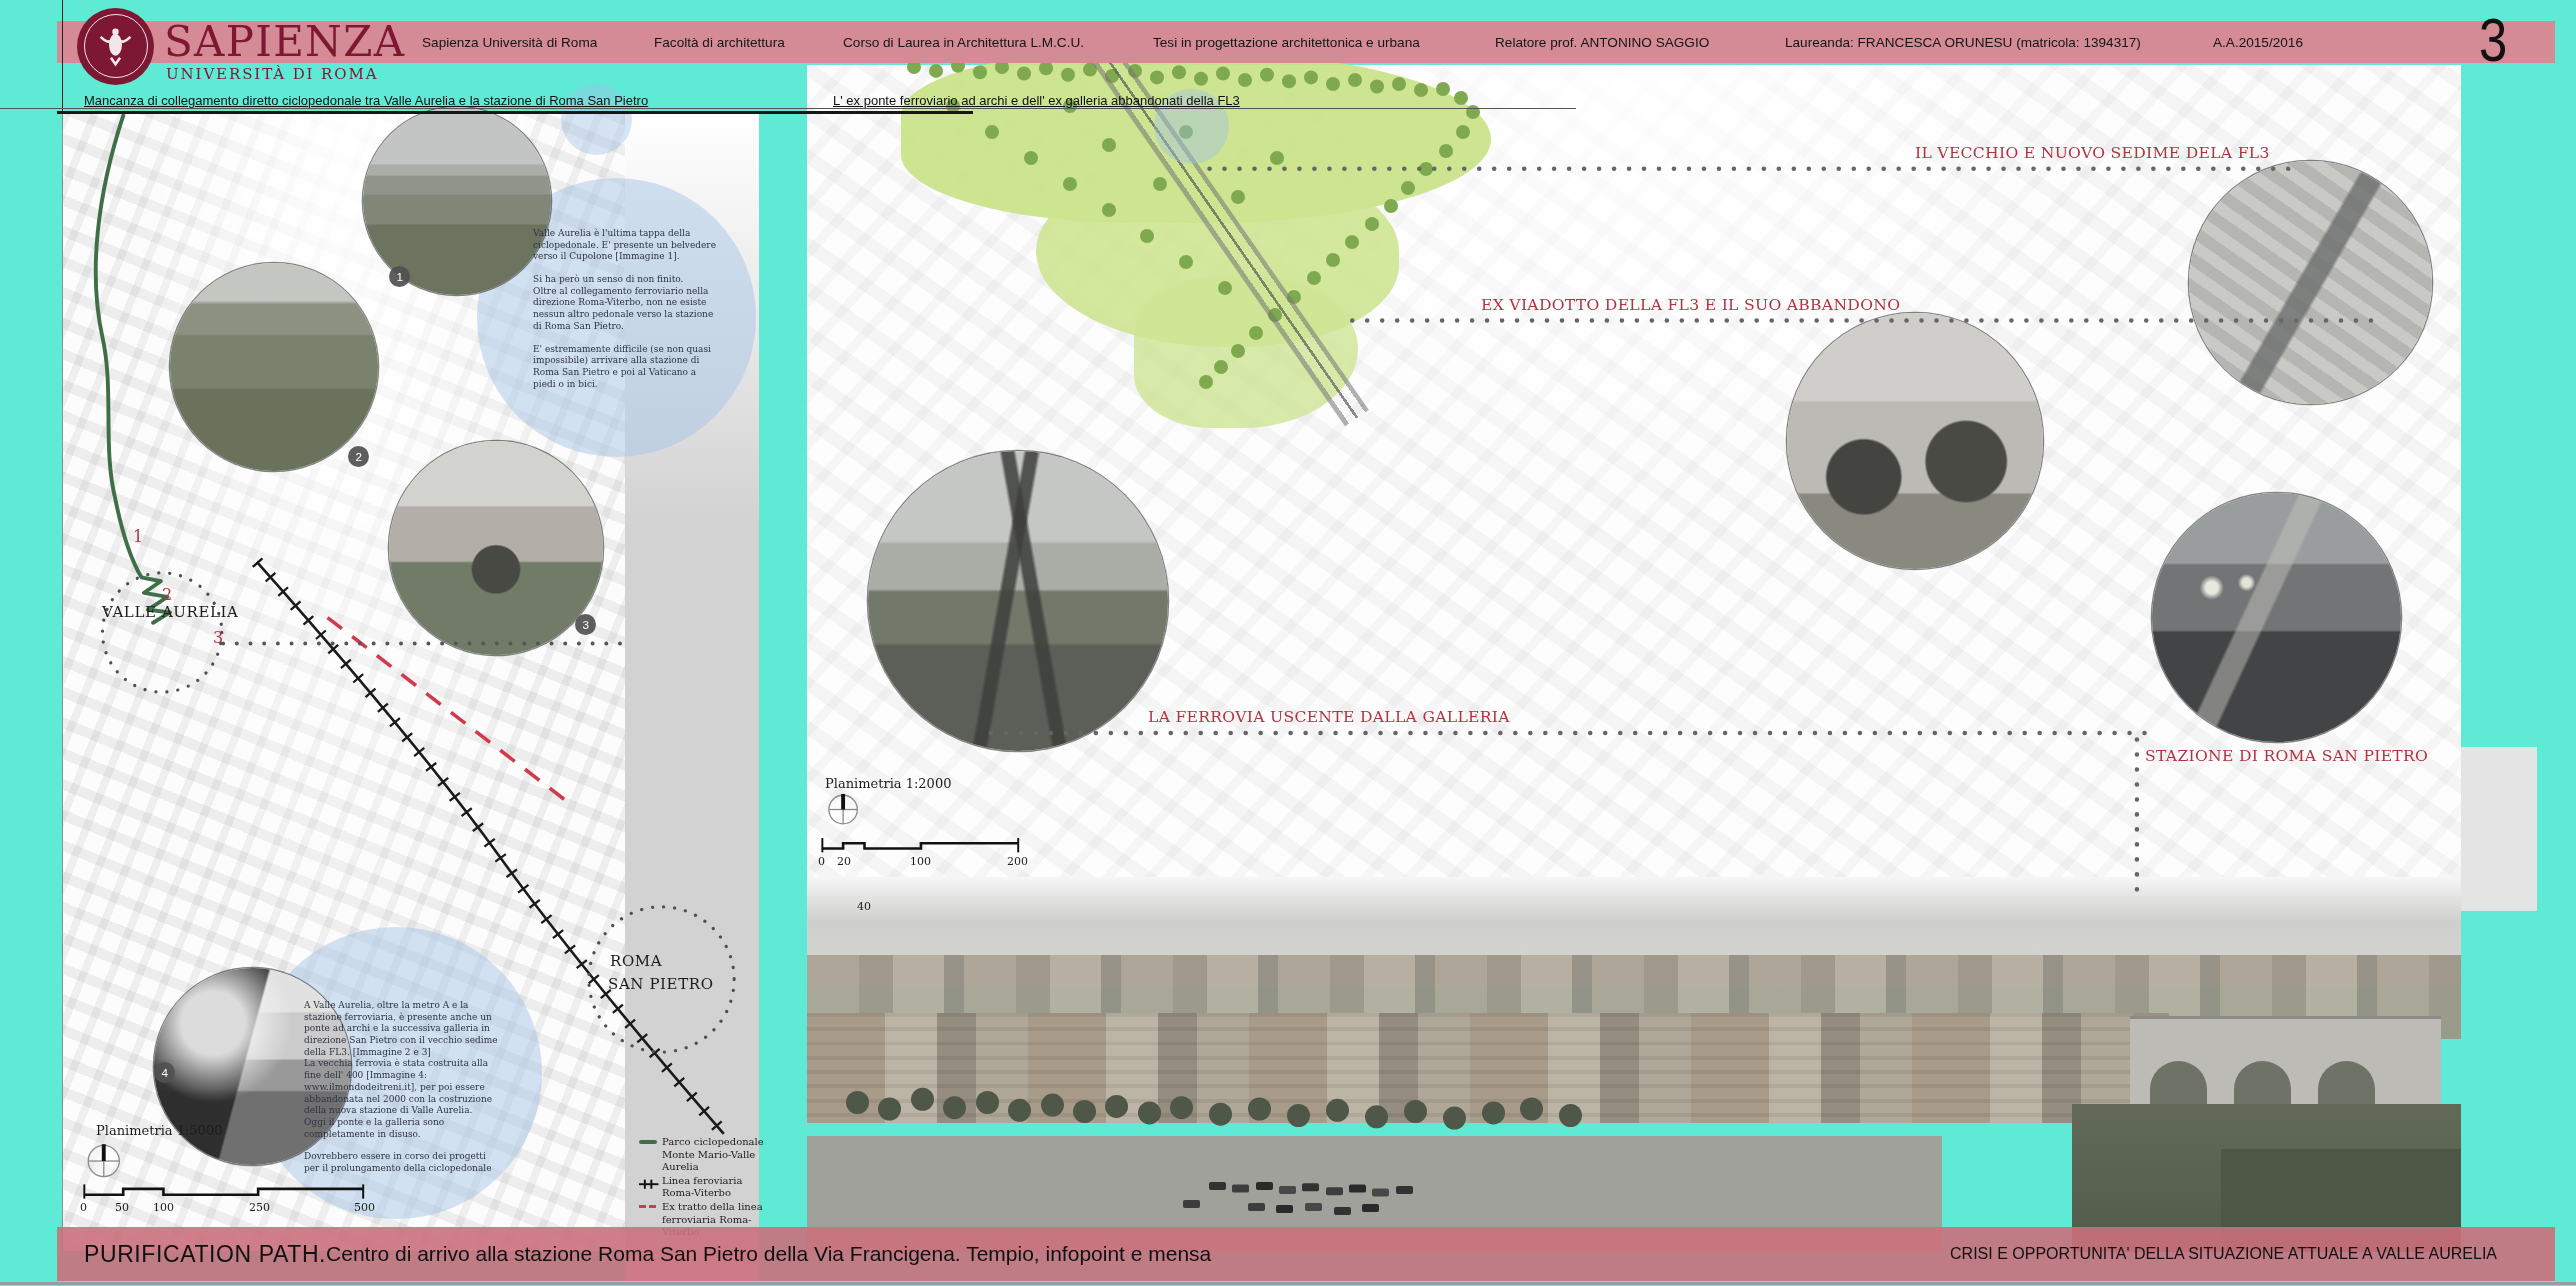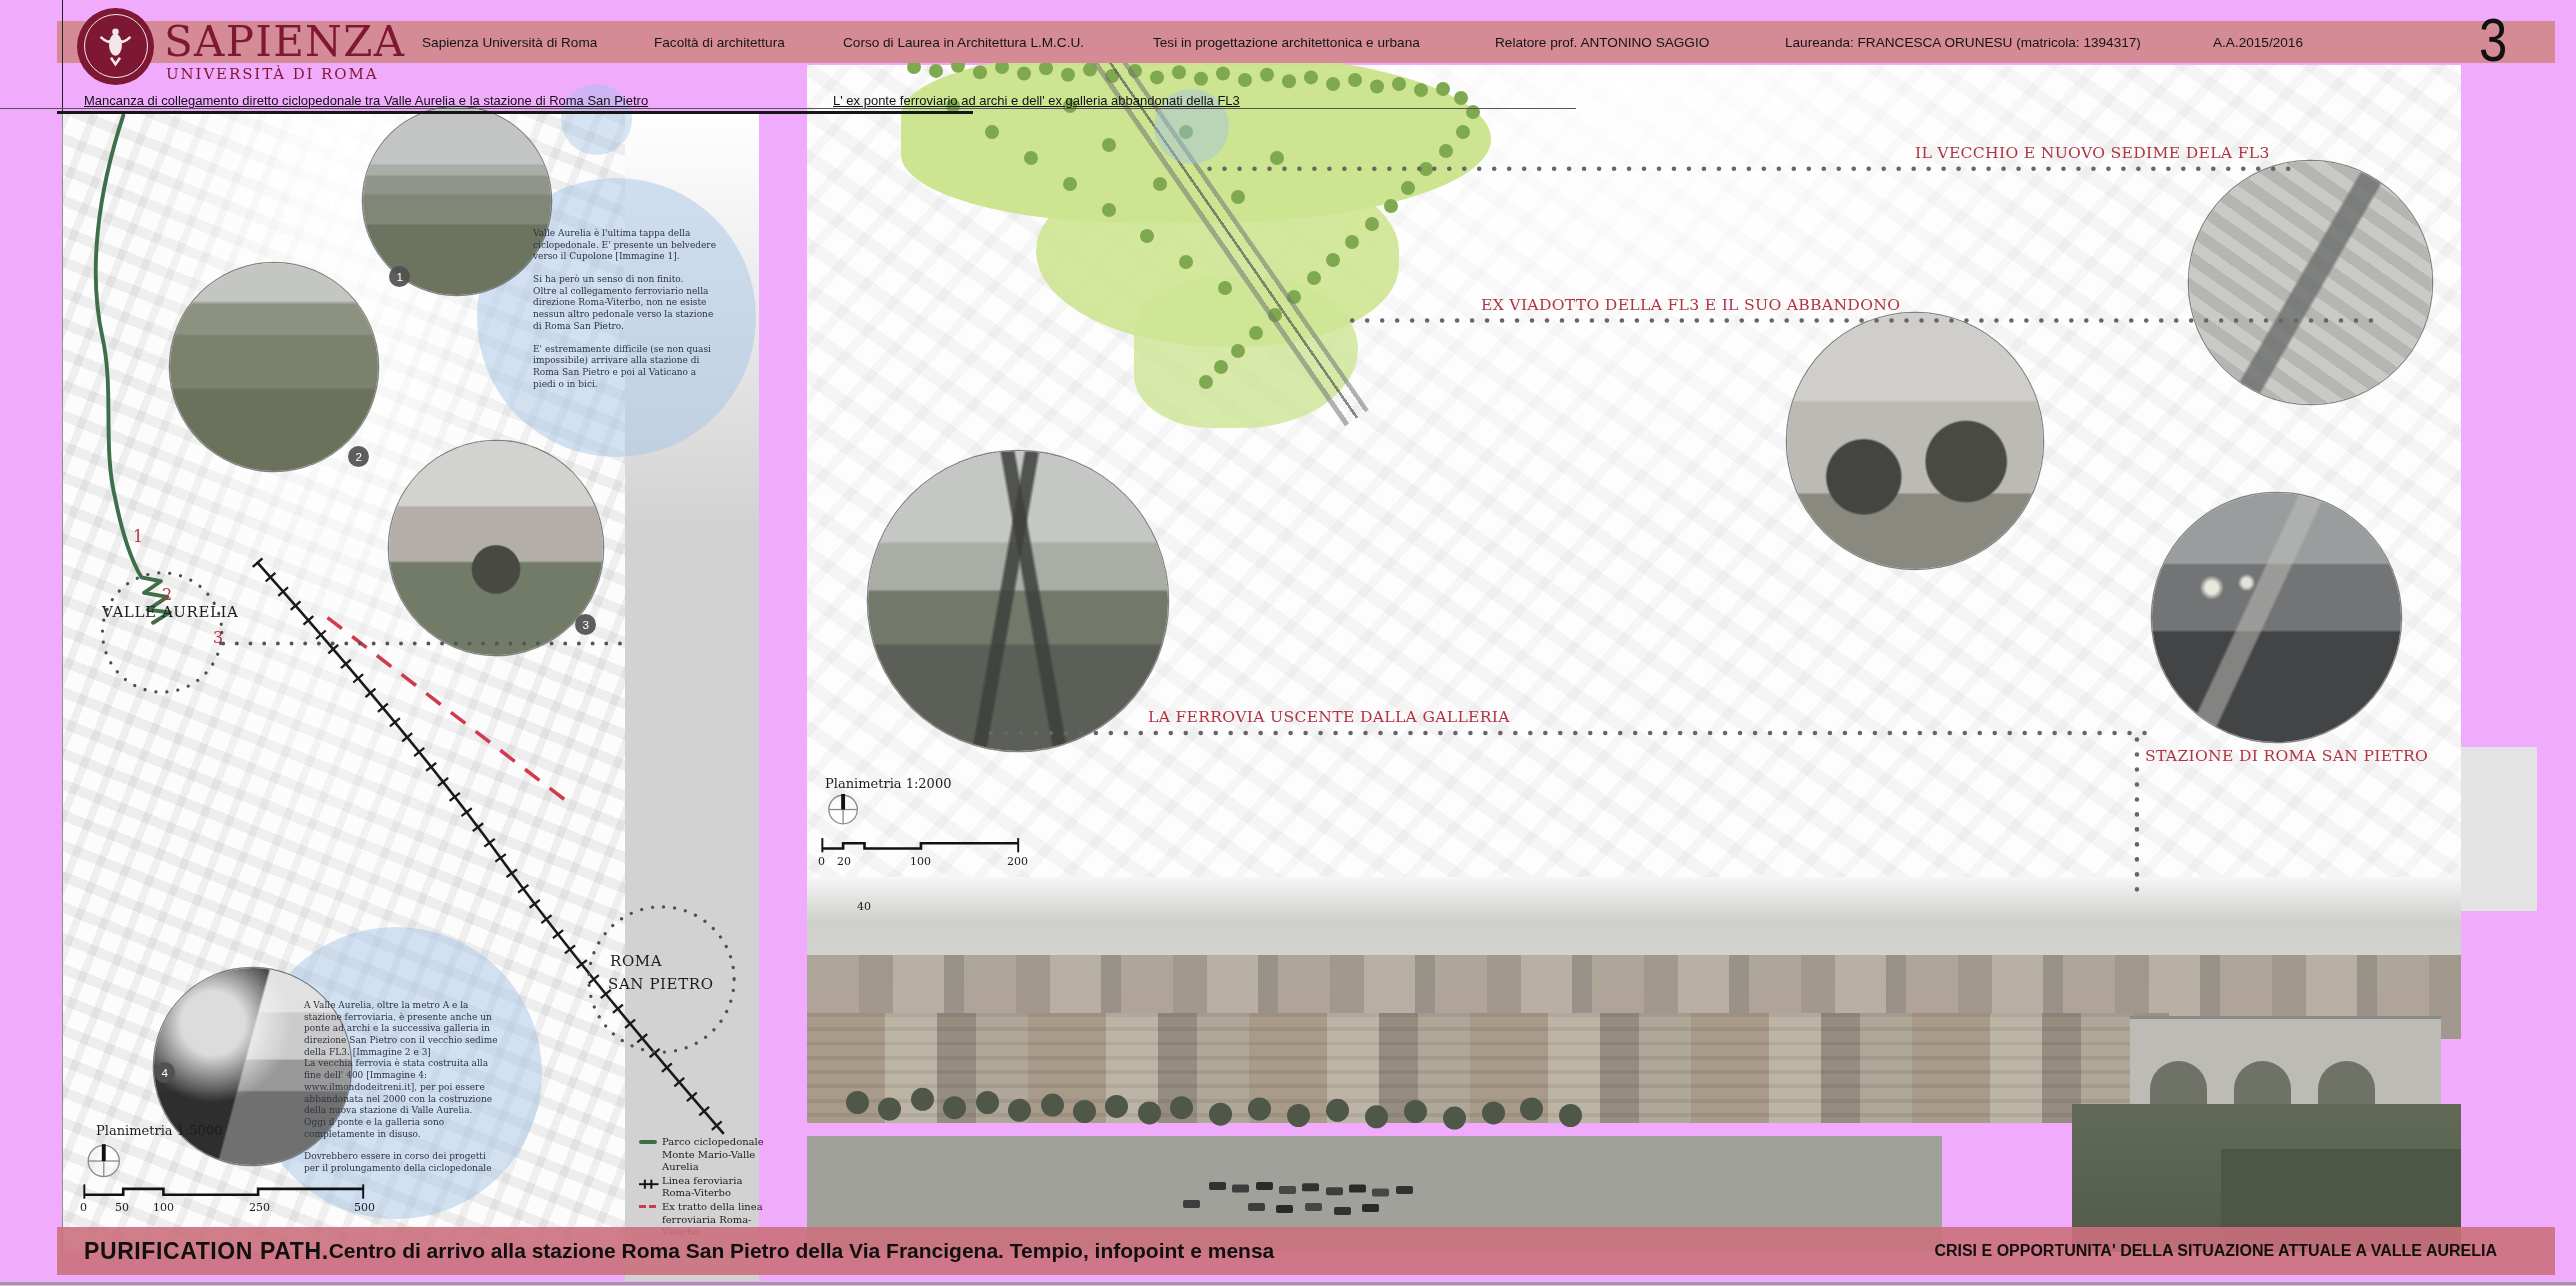--- a/index.html
+++ b/index.html
@@ -1,16 +1,16 @@
 <!DOCTYPE html>
 <html style="font-size:10.4px"><head>
 <meta charset="utf-8">
 <style>
   html,body{margin:0;padding:0;background:#ffffff;}
-  .board{position:relative;width:2576px;height:1287px;background:#f0abfc;overflow:hidden;
+  .board{position:relative;width:2576px;height:1287px;background:#5eead4;overflow:hidden;
          font-family:"Liberation Sans",sans-serif;}
   .abs{position:absolute;}
 
   
   .vrule{left:62px;top:0;width:1.3px;height:112px;background:#222;z-index:9;}
   .logo-circle{left:77px;top:7.8px;width:77px;height:77px;border-radius:50%;
     background:#7e1733;z-index:9;display:flex;align-items:center;justify-content:center;}
   .logo-ring{width:62px;height:62px;border:1.9px solid #f3e6ea;border-radius:50%;
     display:flex;align-items:center;justify-content:center;}
   .logo-wordmark{left:164px;top:17px;font-family:"DejaVu Serif",serif;font-size:42px;
@@ -155,22 +155,22 @@
     border-top:3.9px solid #8e8b82;}
   .pan-arch{position:absolute;bottom:0;width:57px;height:78px;background:#6b7260;
     border-radius:28.5px 28.5px 0 0;}
   .pan-green-right{position:absolute;left:1265px;top:227px;width:389px;height:149px;
     background:linear-gradient(to bottom,#5d6b4a,#4b5a3d);}
   .pan-grass{position:absolute;left:1414px;top:272px;width:240px;height:104px;background:#47563a;}
   .pan-fade{position:absolute;left:0;top:0;width:100%;height:45px;
     background:linear-gradient(to bottom,rgba(255,255,255,.95),rgba(255,255,255,0));}
 
   
-  .footer{left:57px;top:1227px;width:2498px;height:48px;background:rgba(203,112,124,.9);z-index:10;
-    display:flex;align-items:center;font-weight:bold;}
+  .footer{left:57px;top:1227px;width:2498px;height:54px;background:rgba(203,112,124,.9);z-index:10;
+    display:flex;align-items:center;}
   .footer-title{font-size:23px;color:#101010;letter-spacing:0.6px;margin-left:27px;white-space:nowrap;}
   .footer-sub{font-size:21px;color:#101010;white-space:nowrap;}
   .footer-right{position:absolute;right:58px;font-size:16px;color:#101010;white-space:nowrap;}
   .bottomline{left:0;top:1282px;width:2576px;height:3.2px;background:#9c9c9c;z-index:10;}
 
   svg.overlay{position:absolute;left:0;top:0;z-index:6;}
 </style>
 </head>
 <body>
 

